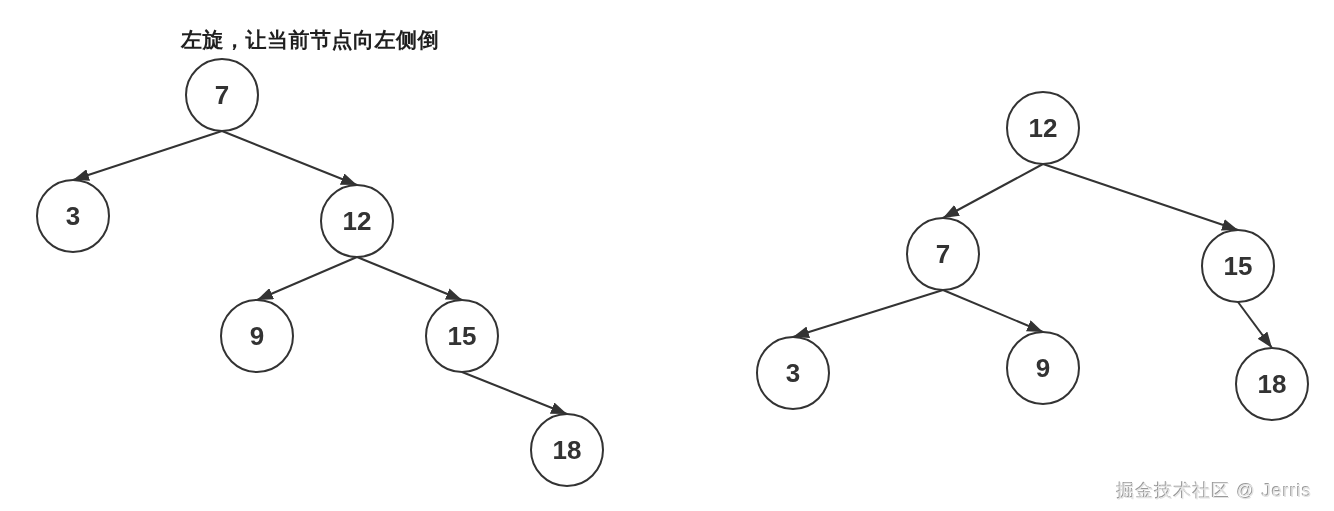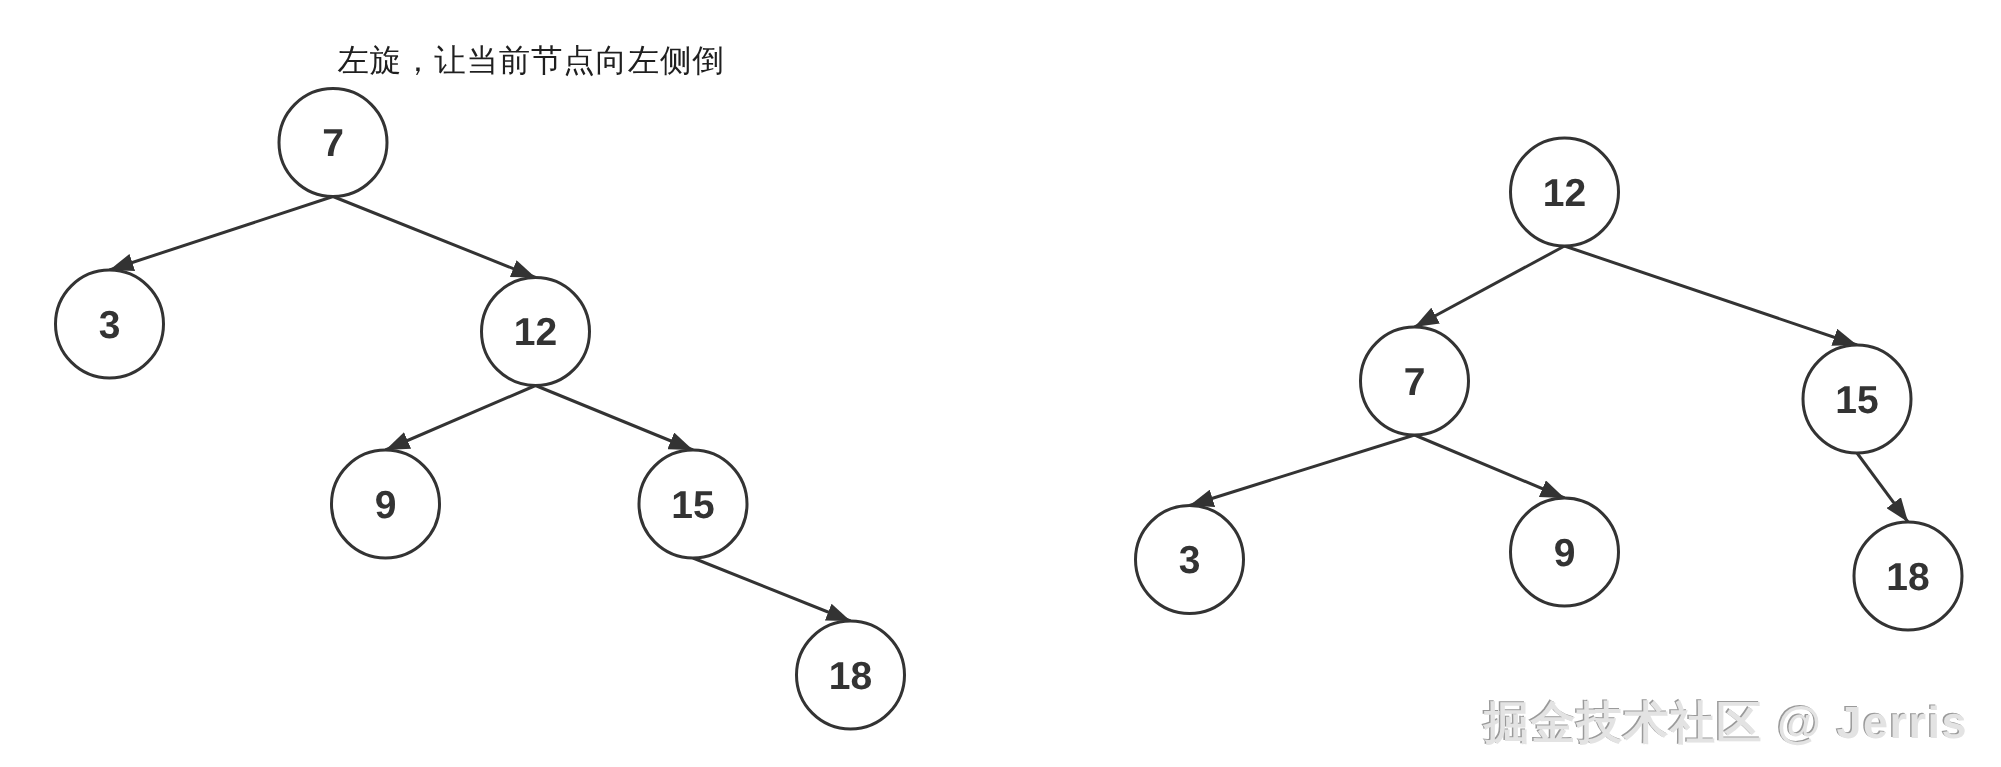--- a/index.html
+++ b/index.html
@@ -13,25 +13,24 @@
     width: 1334px;
     height: 511px;
     overflow: hidden;
     background: var(--bg-color, #ffffff);
   }
   .title {
     position: absolute;
     left: 181px;
     top: 26px;
     font-size: 21px;
-    font-weight: 400;
+    font-weight: 700;
     color: var(--title-color, #1f1f1f);
     letter-spacing: 0.5px;
     white-space: nowrap;
-    margin-left: 44px;
   }
   svg#diagram {
     position: absolute;
     left: 0;
     top: 0;
   }
   .edge {
     stroke: var(--stroke-color, #333333);
     stroke-width: 2;
     fill: none;
@@ -48,22 +47,22 @@
     text-anchor: middle;
     font-family: "Liberation Sans", sans-serif;
   }
   #arrowhead path {
     fill: var(--stroke-color, #333333);
   }
   .watermark {
     position: absolute;
     right: 22px;
     bottom: 8px;
-    font-size: 30px;
-    font-weight: 700;
+    font-size: 18px;
+    font-weight: 400;
     letter-spacing: 1px;
     color: var(--watermark-color, #e3e3e3);
     text-shadow: -1px -1px 0 var(--watermark-shadow, #9a9a9a),
                  1px 1px 0 #ffffff;
     white-space: nowrap;
   }
 </style>
 </head>
 <body>
 

